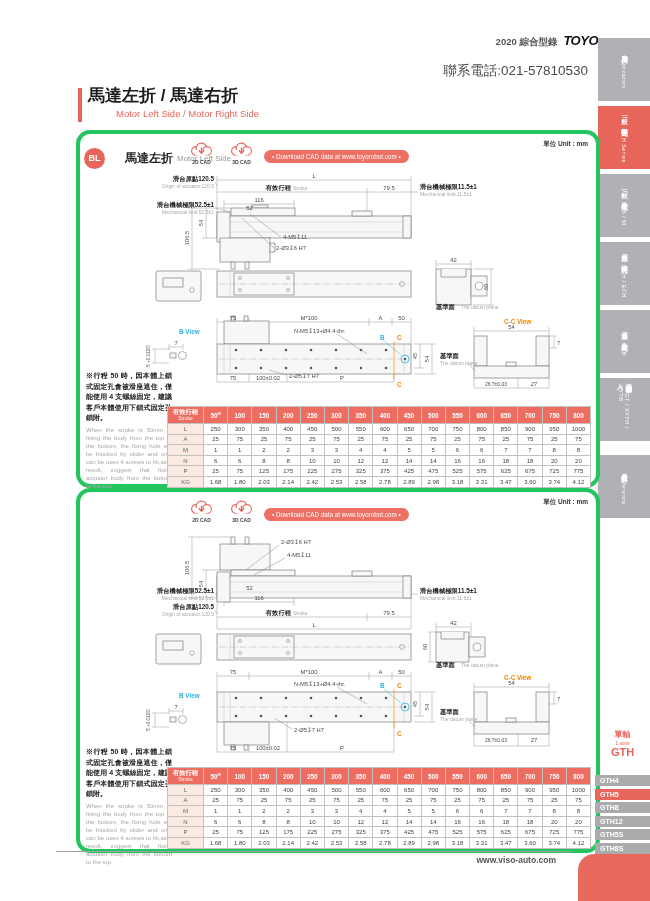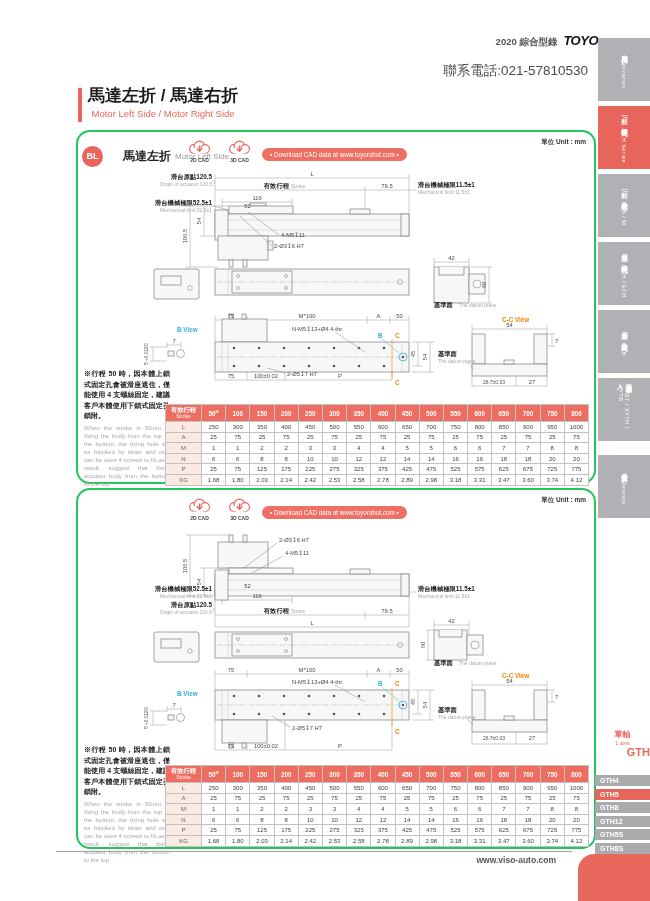--- a/index.html
+++ b/index.html
@@ -2,34 +2,34 @@
 <html><head>
 <meta charset="utf-8">
 <style>
   html,body{margin:0;padding:0;background:#e9e9e9;}
   .page{position:relative;width:650px;height:901px;background:#ffffff;overflow:hidden;
         font-family:"Liberation Sans",sans-serif;color:#333;}
   
   .edition{position:absolute;top:33px;right:52px;font-size:9.5px;color:#555;font-weight:bold;}
   .logo{font-style:italic;font-weight:900;font-size:13px;color:#111;letter-spacing:-0.5px;margin-left:6px;}
   .phone{position:absolute;top:62px;right:62px;font-size:13.5px;color:#4a4a4a;}
-  .title-block{position:absolute;left:78px;top:86px;padding-left:10px;text-align:center;}
+  .title-block{position:absolute;left:78px;top:86px;padding-left:10px;}
   .title-block .bar{position:absolute;left:0;top:2px;width:4px;height:34px;background:#e8655c;}
   .title-zh{font-size:17px;font-weight:bold;color:#1c1c1c;line-height:1.2;}
-  .title-en{font-size:9.5px;color:#e8655c;margin-top:2px;}
+  .title-en{font-size:9.5px;color:#e8655c;margin-top:2px;margin-left:28px;}
   
   .sidebar{position:absolute;top:38px;right:0;width:52px;display:flex;flex-direction:column;gap:5px;}
   .tab{height:63px;background:#afb1b4;color:#fff;display:flex;align-items:center;justify-content:center;
        gap:3px;writing-mode:vertical-rl;}
   .tab.active{background:#e8655c;}
   .tab .t-zh{font-size:6.5px;font-weight:bold;letter-spacing:1px;}
   .tab .t-en{font-size:5.5px;letter-spacing:0.5px;}
   .tab.last{margin-top:9px;}
   
-  .panel{position:absolute;left:76px;width:516px;background:#fff;border:2px solid #22c55e;border-radius:14px;}
+  .panel{position:absolute;left:76px;width:516px;background:#fff;border:4px solid #22c55e;border-radius:14px;}
   .panel.bl{top:130px;height:350px;}
   .panel.br{top:488px;height:357px;}
   .p-head{position:absolute;left:4px;top:13px;height:22px;display:flex;align-items:center;}
   .badge{width:21px;height:21px;border-radius:50%;background:#e8655c;color:#fff;font-size:9px;font-weight:bold;
          display:flex;align-items:center;justify-content:center;}
   .p-zh{font-size:12px;font-weight:bold;color:#222;margin-left:20px;}
   .p-en{font-size:8px;color:#999;margin-left:4px;text-align:right;}
   .clouds{position:absolute;left:108px;top:8px;display:flex;gap:13px;}
   .cloud{width:27px;text-align:center;}
   .cloud svg{display:block;margin:0 auto;}
@@ -69,21 +69,21 @@
   .or{font-size:6.3px;font-weight:bold;fill:#f08300;}
   line.cl{stroke:#2fb1e5;stroke-width:0.5;}
   line.orl{stroke:#f08300;stroke-width:0.6;}
   circle.mk{fill:none;stroke:#2fb1e5;stroke-width:0.8;}
   circle.hol{fill:#555;stroke:none;}
   .tol{font-size:4.5px;fill:#4a4a4a;}
   
   .series-nav{position:absolute;top:729px;right:0;width:55px;text-align:center;}
   .sn-zh{font-size:8px;font-weight:bold;color:#e8655c;}
   .sn-en{font-size:5.5px;color:#e8655c;}
-  .sn-code{font-size:11px;font-weight:bold;color:#e8655c;margin-bottom:17px;text-align:right;}
+  .sn-code{font-size:11px;font-weight:bold;color:#e8655c;margin-bottom:17px;}
   .sn-btn{width:55px;height:11px;line-height:11px;background:#a9abad;color:#fff;font-size:7px;font-weight:bold;
           text-align:left;padding-left:5px;box-sizing:border-box;margin-bottom:2.5px;}
   .sn-btn.active{background:#e8655c;}
   
   .footer-line{position:absolute;left:56px;top:851px;width:516px;height:1px;background:#a0a0a0;}
   .footer-url{position:absolute;right:94px;top:855px;font-size:8.5px;font-weight:bold;color:#555;}
   .corner-block{position:absolute;right:0;bottom:0;width:72px;height:47px;background:#e8685e;
                 border-top-left-radius:16px;}
 </style>
 </head>

